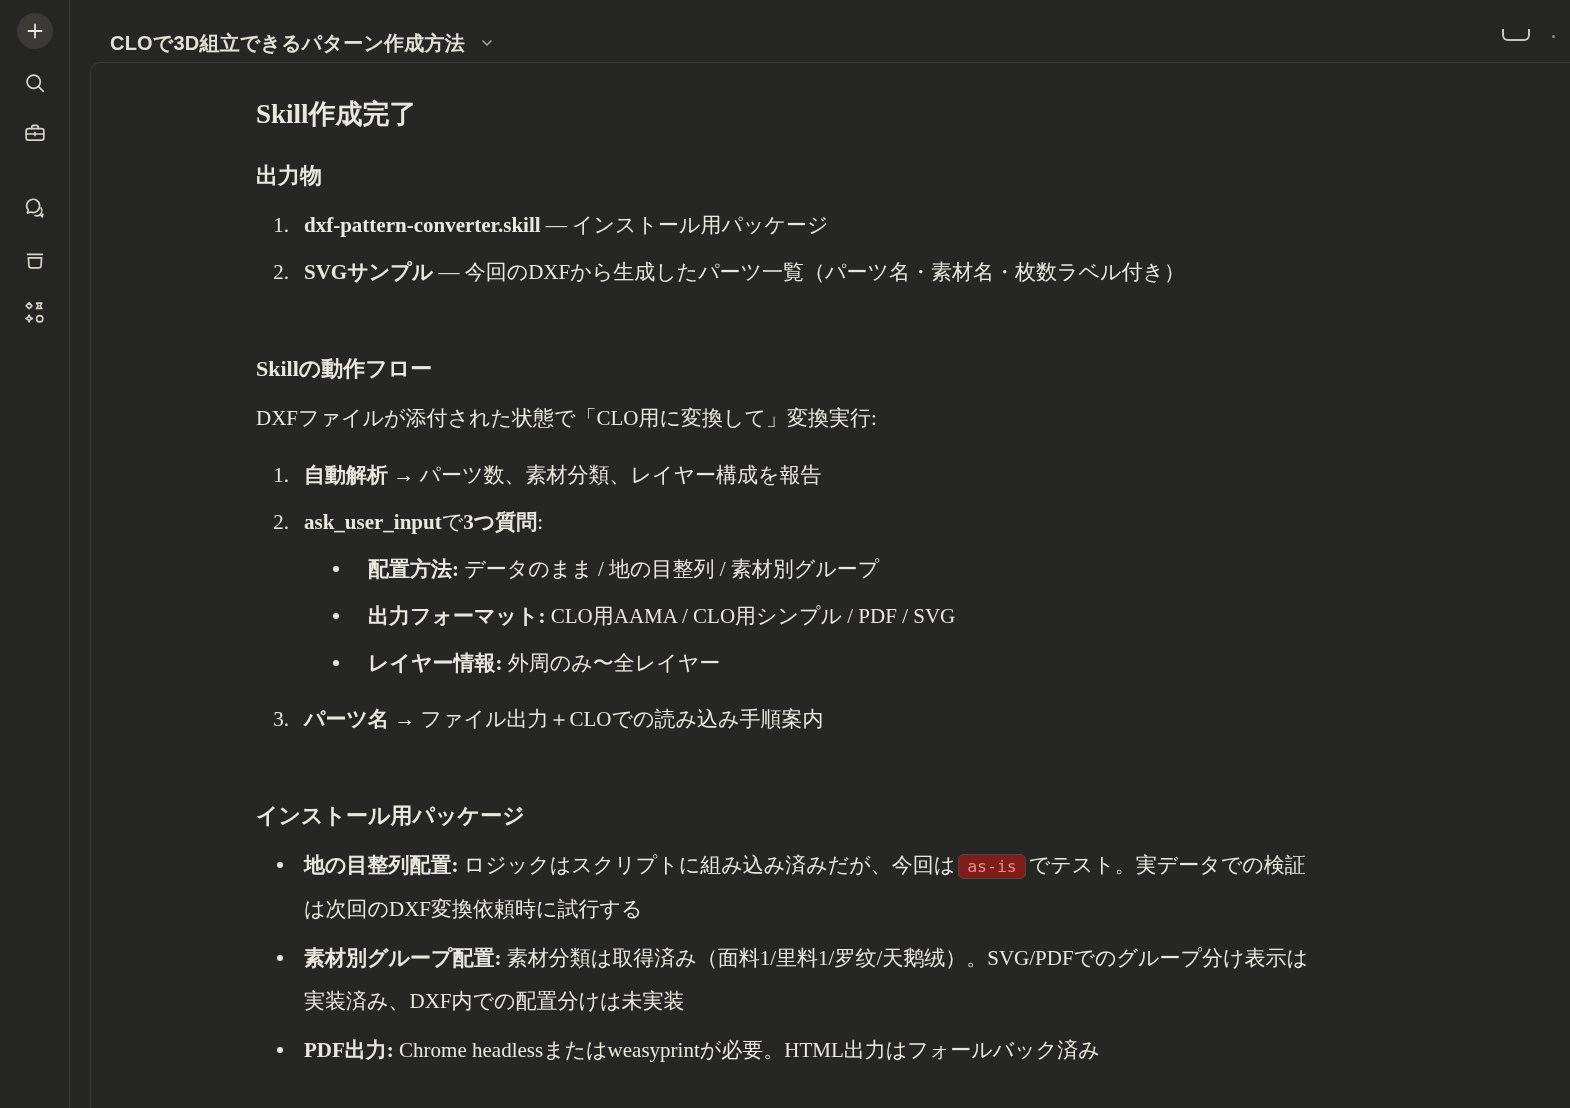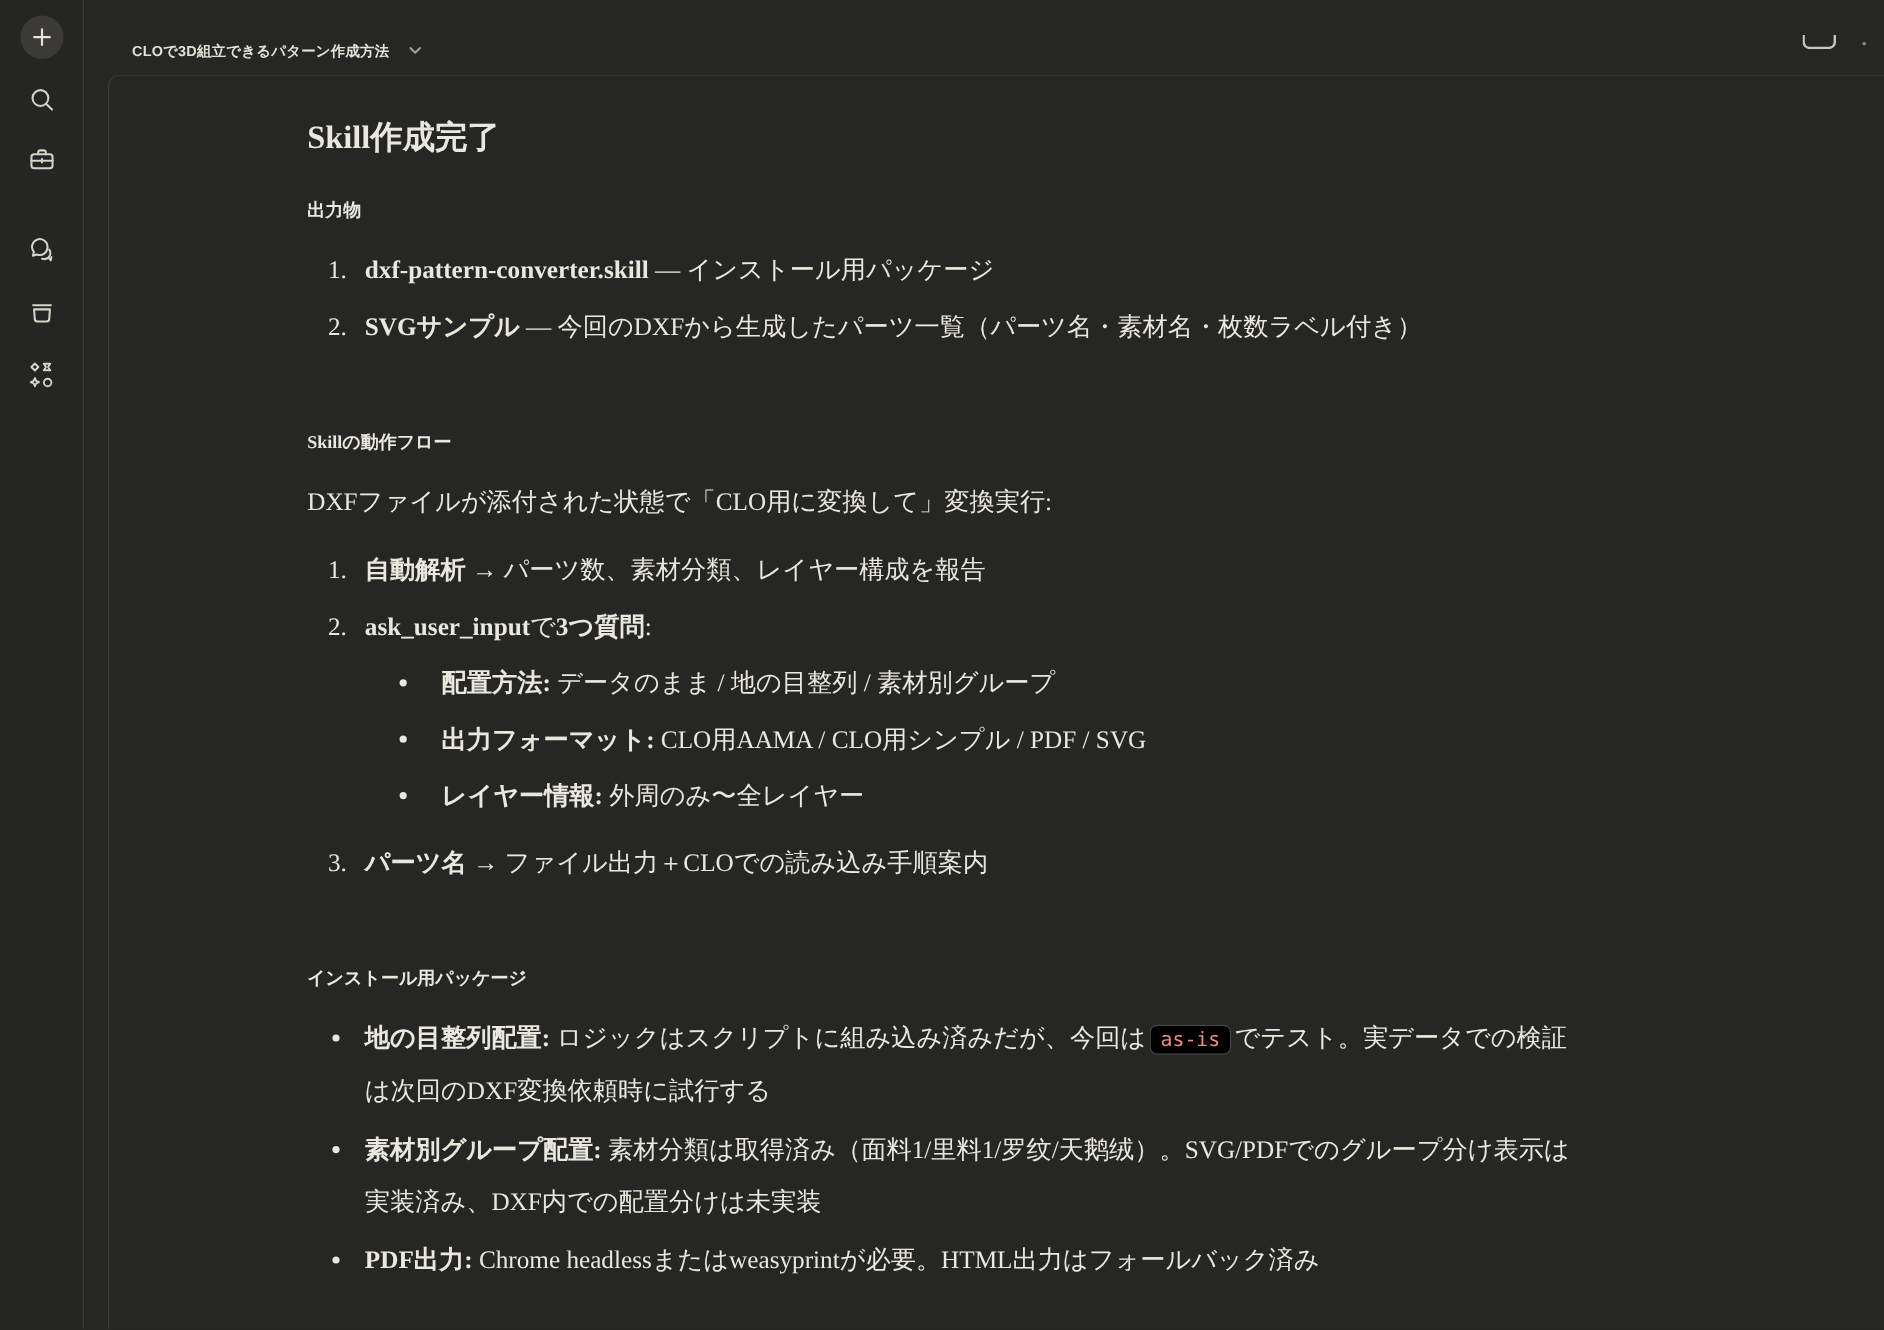--- a/index.html
+++ b/index.html
@@ -36,21 +36,21 @@
   .mt-shapes { margin-top:11px; }
 
   
   .main { flex:1; display:flex; flex-direction:column; min-width:0; }
   .topbar {
     height:62px; flex:0 0 62px;
     display:flex; align-items:center; padding-left:40px; position:relative;
   }
   .thread-title {
     display:flex; align-items:center; gap:15px; cursor:pointer;
-    font-size:12px; font-weight:700; color:#e3e1d5; letter-spacing:.2px;margin-top:24px;
+    font-size:20px; font-weight:700; color:#e3e1d5; letter-spacing:.2px;margin-top:24px;
   }
   .thread-title svg { color:#a5a398; }
   .win-partial {
     position:absolute; top:29px; right:40px; width:28px; height:12px;
     border-left:2px solid #c9c7bc; border-right:2px solid #c9c7bc;
     border-bottom:2px solid #c9c7bc; border-radius:0 0 6px 6px; cursor:pointer;
     background:transparent;
   }
   .win-dot {
     position:absolute; top:35px; right:15px; width:3px; height:3px;
@@ -63,21 +63,21 @@
     border-top-left-radius:10px; background:#262624; overflow:hidden;
   }
 
   
   .content {
     margin-left:165px; width:1058px; padding-top:32px;
     font-family:"Liberation Serif","DejaVu Serif",serif;
     font-size:21px; color:#e9e7de;
   }
   .msg-h2 { font-size:27px; font-weight:700; line-height:38px; margin:0 0 28px; }
-  .msg-h3 { font-size:15px; font-weight:700; line-height:30px; margin:0 0 13px; }
+  .msg-h3 { font-size:22px; font-weight:700; line-height:30px; margin:0 0 13px; }
   .sec-gap { margin-top:61px; }
   .content p { line-height:42px; margin:0 0 15px; }
   b { font-weight:700; }
 
   .list { list-style:none; }
   .li { display:flex; line-height:42px; }
   .li + .li { margin-top:5px; }
   .num-col { flex:0 0 48px; text-align:right; padding-right:15px; }
   .dot-col { flex:0 0 48px; display:flex; justify-content:center; }
   .dot-col .dot, .subdot-col .dot {
@@ -89,21 +89,21 @@
   .subli { display:flex; line-height:42px; }
   .subli + .subli { margin-top:5px; }
   .subdot-col { flex:0 0 64px; display:flex; justify-content:center; }
   .after-list { margin-top:13px; }
   .lim-list .li { line-height:43px; }
   .lim-list .li + .li { margin-top:6px; }
 
   .inline-code {
     font-family:"DejaVu Sans Mono",monospace;
     font-size:16.5px; color:#ec8c81;
-    background:#000000; border:1px solid #4a4944; border-radius:6px;
+    background:#7f1d1d; border:1px solid #4a4944; border-radius:6px;
     padding:2px 8px; margin:0 3px; white-space:nowrap;
   }
 </style>
 </head>
 <body>
 
 <div class="app">
 
   <aside class="sidebar">
     <button class="new-chat">

